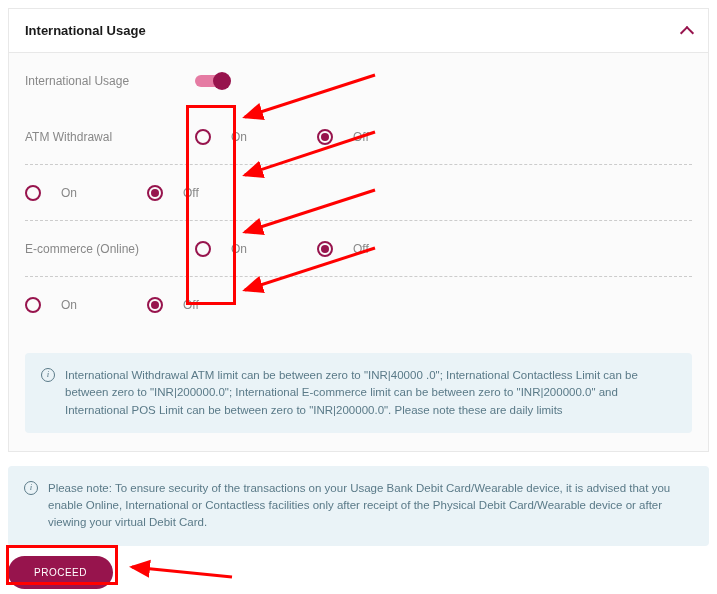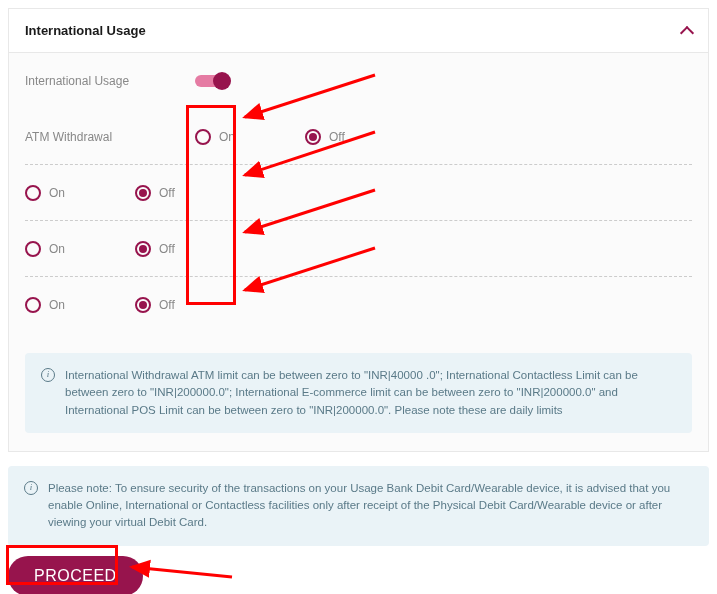--- a/index.html
+++ b/index.html
@@ -71,21 +71,21 @@
     border-radius: 50%;
   }
   .radios {
     display: flex;
     align-items: center;
     gap: 70px;
   }
   .radio {
     display: flex;
     align-items: center;
-    gap: 8px;
+    gap: 20px;
   }
   .radio-circle {
     width: 16px;
     height: 16px;
     border: 2px solid #97144d;
     border-radius: 50%;
     display: flex;
     align-items: center;
     justify-content: center;
   }
@@ -132,21 +132,21 @@
   .proceed-wrap {
     margin: 4px 8px;
     position: relative;
   }
   .proceed-btn {
     background: #97144d;
     color: #fff;
     border: none;
     border-radius: 20px;
     padding: 11px 26px;
-    font-size: 16px;
+    font-size: 10px;
     letter-spacing: 0.5px;
     cursor: pointer;
   }
   
   .anno-box {
     position: absolute;
     border: 3px solid #ff0000;
     pointer-events: none;
     z-index: 50;
   }
@@ -198,20 +198,21 @@
           <span class="radio-text">On</span>
         </div>
         <div class="radio">
           <span class="radio-circle filled"></span>
           <span class="radio-text">Off</span>
         </div>
       </div>
     </div>
 
     <div class="row sep">
+      <span class="row-label">E-commerce (Online)</span>
       <div class="radios">
         <div class="radio">
           <span class="radio-circle"></span>
           <span class="radio-text">On</span>
         </div>
         <div class="radio">
           <span class="radio-circle filled"></span>
           <span class="radio-text">Off</span>
         </div>
       </div>

